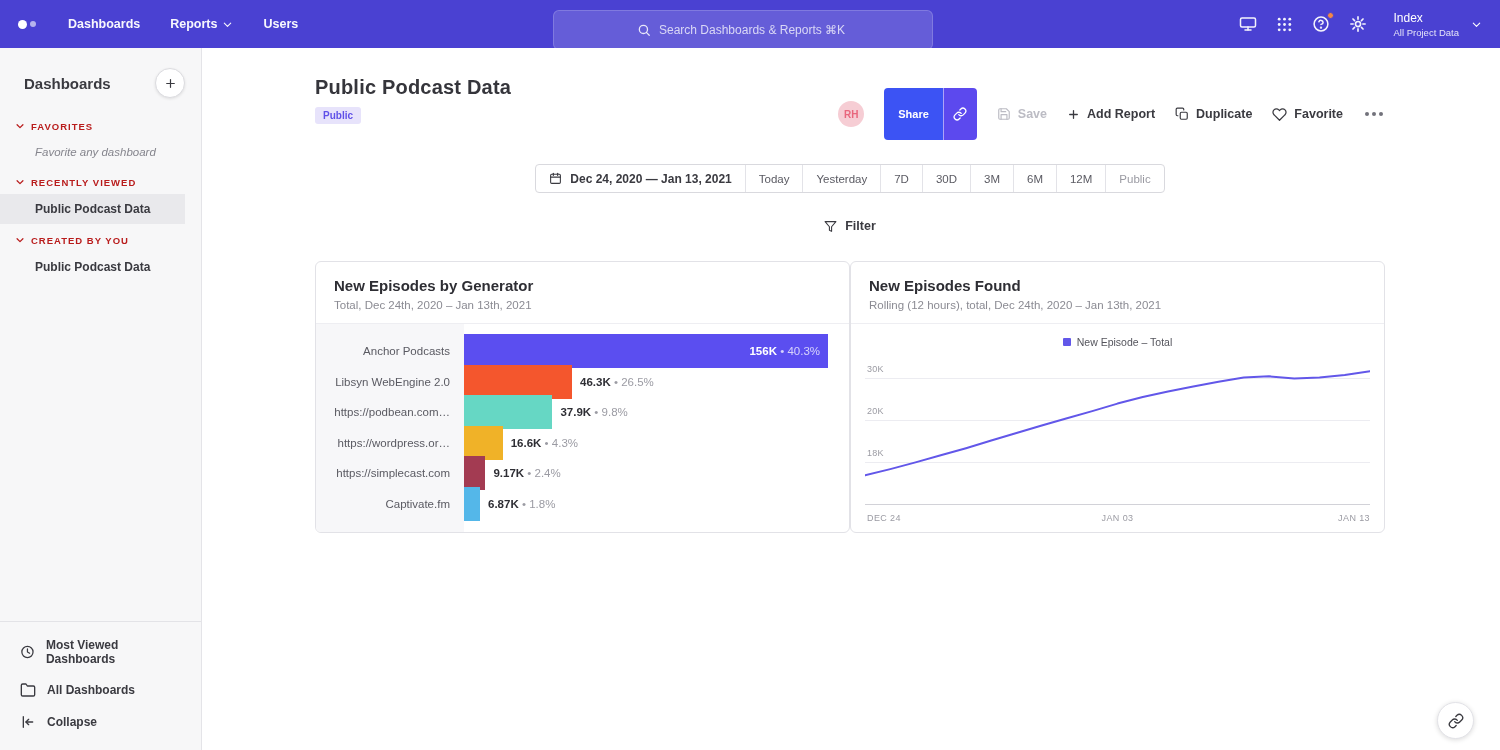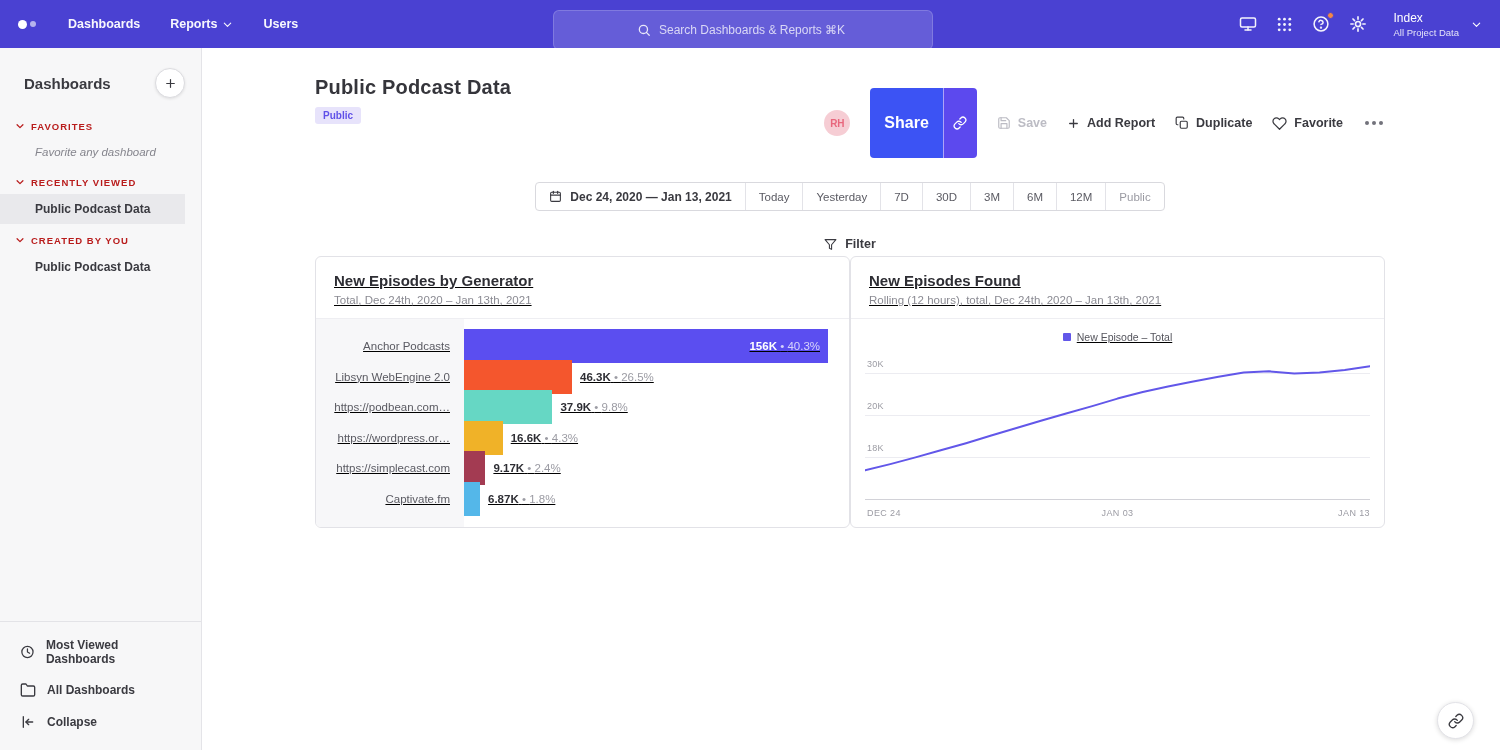--- a/index.html
+++ b/index.html
@@ -38,37 +38,37 @@
 
   
   .main { margin-left:202px; padding-top:48px; }
   .content { margin:28px 115px 0 113px; }
   .header-row { display:flex; justify-content:space-between; align-items:flex-start; }
   .page-title { font-size:20px; font-weight:700; color:#35353b; letter-spacing:.2px; }
   .badge { display:inline-block; margin-top:8px; background:#e7e3fb; color:#5f50e8; font-size:10px; font-weight:600; padding:3px 8px; border-radius:3px; }
   .actions { display:flex; align-items:center; gap:20px; margin-top:12px; }
   .avatar { width:26px; height:26px; border-radius:50%; background:#f6cdd4; color:#e8677d; font-size:10px; font-weight:700; display:flex; align-items:center; justify-content:center; cursor:pointer; }
   .share-group { display:flex; border-radius:4px; overflow:hidden; }
-  .share-main { background:#3c53f4; color:#fff; font-size:16px; font-weight:700; padding:26px 14px; cursor:pointer;text-align:center; }
+  .share-main { background:#3c53f4; color:#fff; font-size:11px; font-weight:700; padding:20px 14px; cursor:pointer;text-align:center; }
   .share-link { background:#5c49ee; width:34px; display:flex; align-items:center; justify-content:center; border-left:1px solid rgba(255,255,255,.5); color:#fff; cursor:pointer; }
   .action-btn { display:flex; align-items:center; gap:7px; font-size:12.5px; font-weight:600; color:#3a3a40; cursor:pointer; }
   .action-btn.disabled { color:#bcbcc4; cursor:default; }
   .more-dots { display:flex; gap:3px; cursor:pointer; padding:5px 2px; }
   .more-dots i { width:4px; height:4px; border-radius:50%; background:#72727b; }
 
   .date-row { display:flex; align-items:center; gap:26px; margin-top:24px;flex-direction:column; }
   .seg-control { display:flex; align-items:stretch; border:1px solid #d9d9de; border-radius:4px; height:29px; background:#fff; overflow:hidden; }
   .seg { display:flex; align-items:center; gap:8px; padding:0 13px; font-size:11.5px; color:#5a5a62; border-right:1px solid #e3e3e8; cursor:pointer; white-space:nowrap; }
   .seg:last-child { border-right:none; }
   .seg.range { font-weight:700; color:#3a3a40; font-size:12px; }
   .seg.muted { color:#9a9aa2; }
   .filter-btn { display:flex; align-items:center; gap:8px; font-size:12.5px; font-weight:700; color:#3a3a40; cursor:pointer; }
 
   
-  .cards { display:flex; margin-top:5px;text-decoration:underline; }
+  .cards { display:flex; margin-top:28px; }
   .card { flex:1; border:1px solid #e2e2e7; border-radius:6px; background:#fff; height:272px; overflow:hidden; }
   .card-head { padding:15px 18px 12px; border-bottom:1px solid #eeeef2; }
   .card-title { font-size:15px; font-weight:700; color:#2e2e34; }
   .card-sub { font-size:11.5px; color:#8b8b93; margin-top:5px; }
 
   
   .bar-body { position:relative; height:208px; padding-top:12px; }
   .label-col-bg { position:absolute; left:0; top:0; bottom:0; width:148px; background:#f7f7f9; }
   .bar-row { position:relative; height:30.5px; display:flex; align-items:center; }
   .bar-label { width:148px; flex:none; text-align:right; padding-right:14px; font-size:11.5px; color:#5a5a62; white-space:nowrap; overflow:hidden; }

